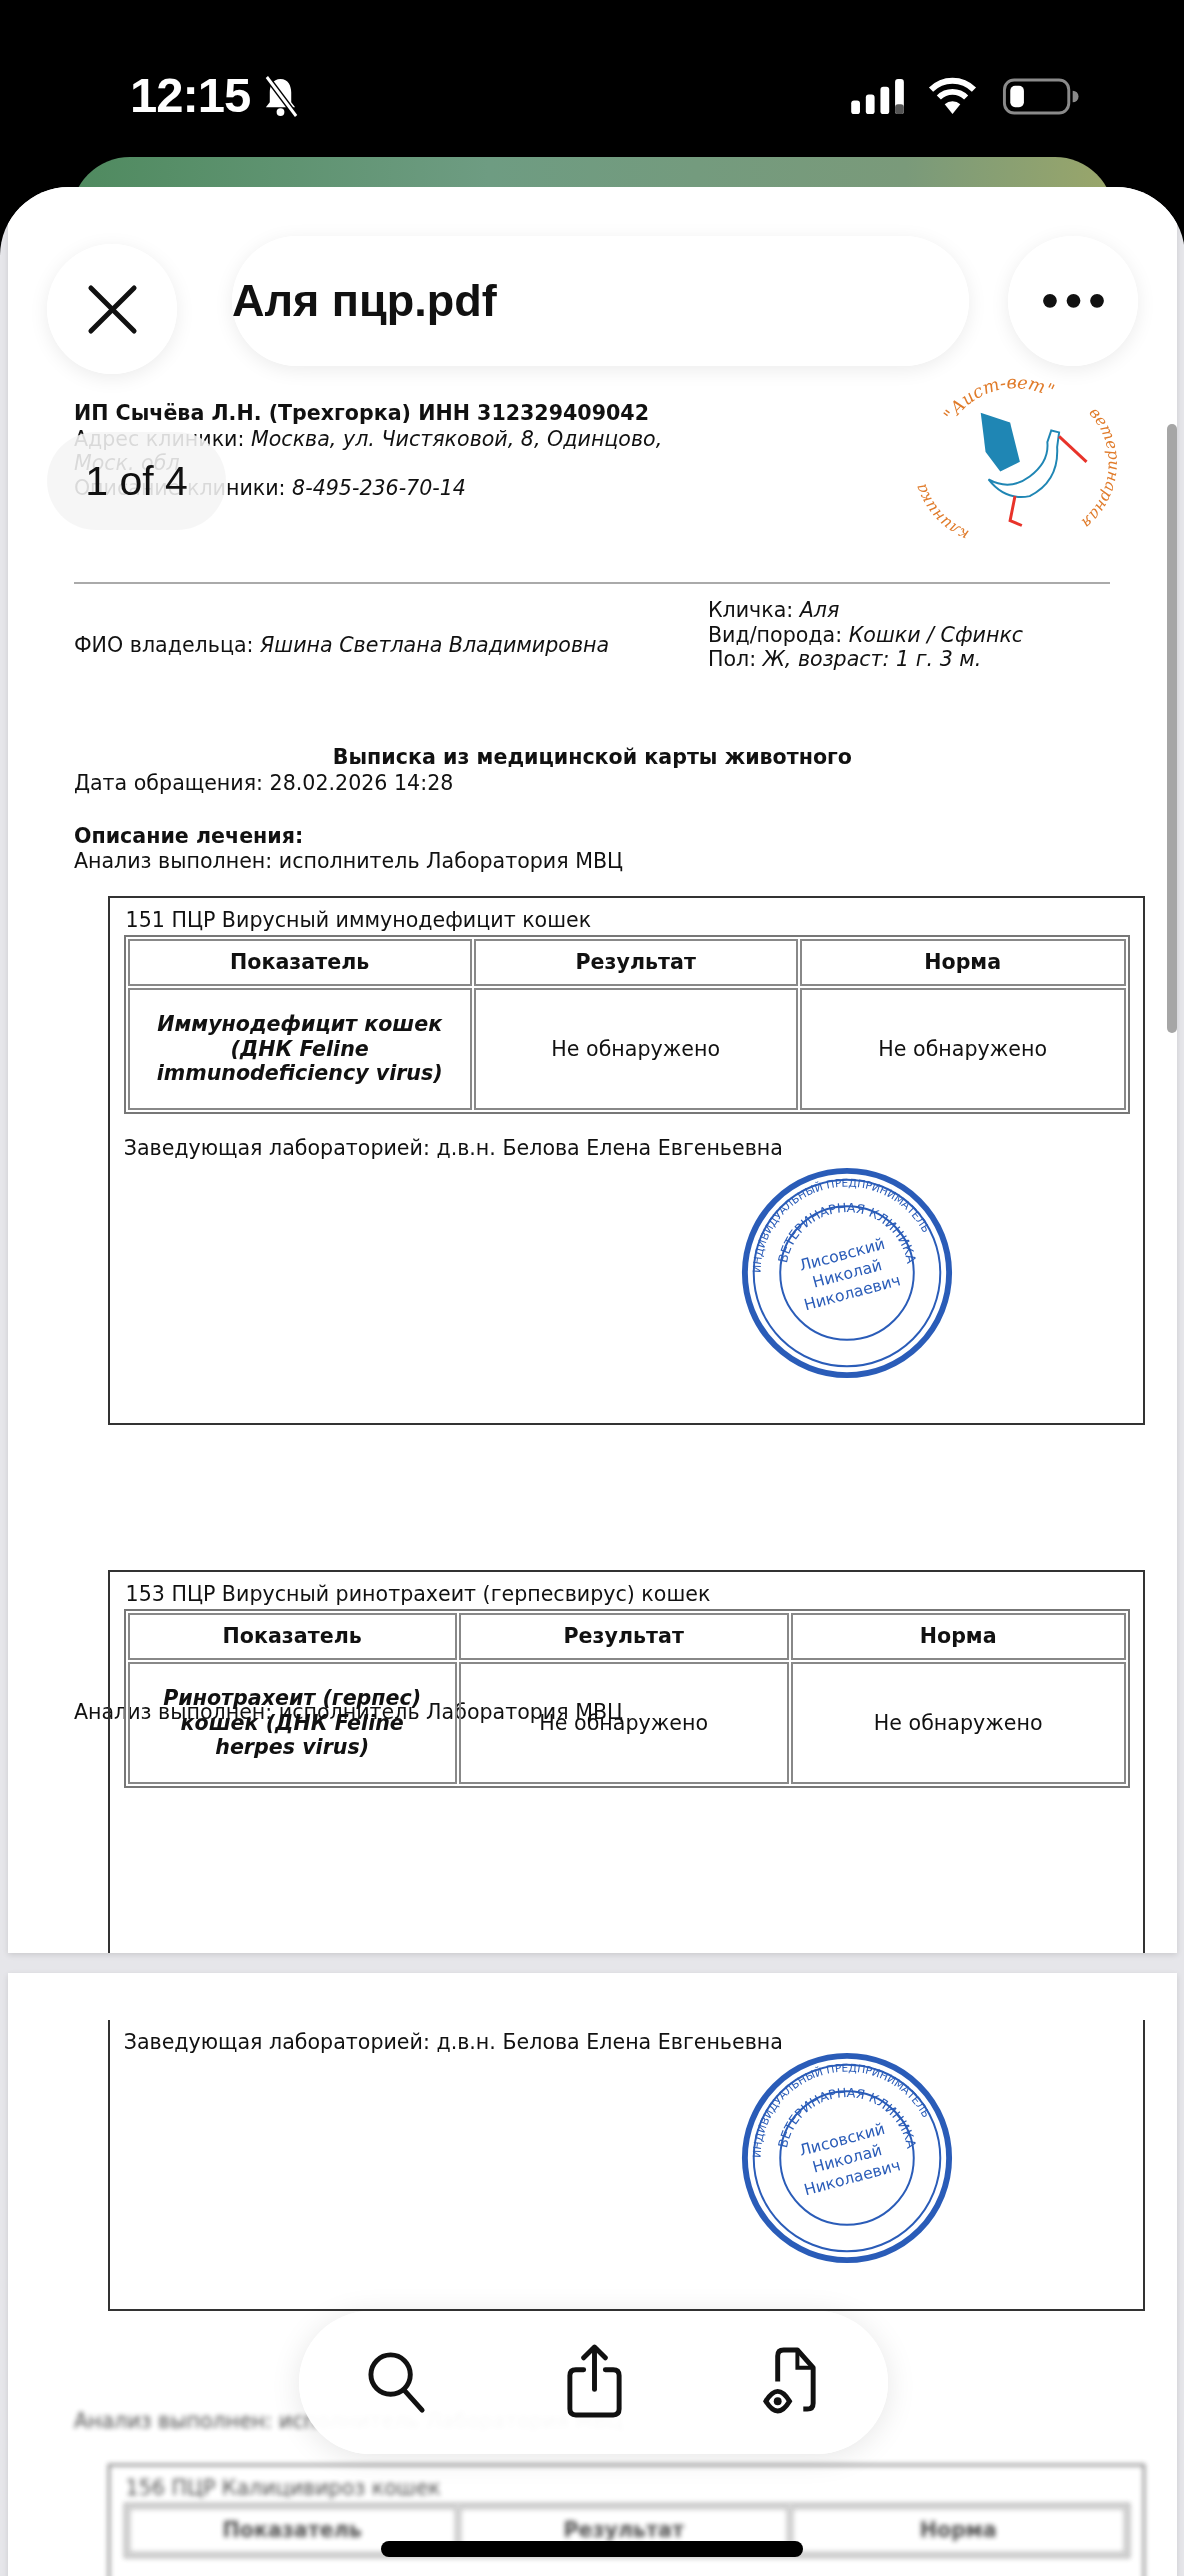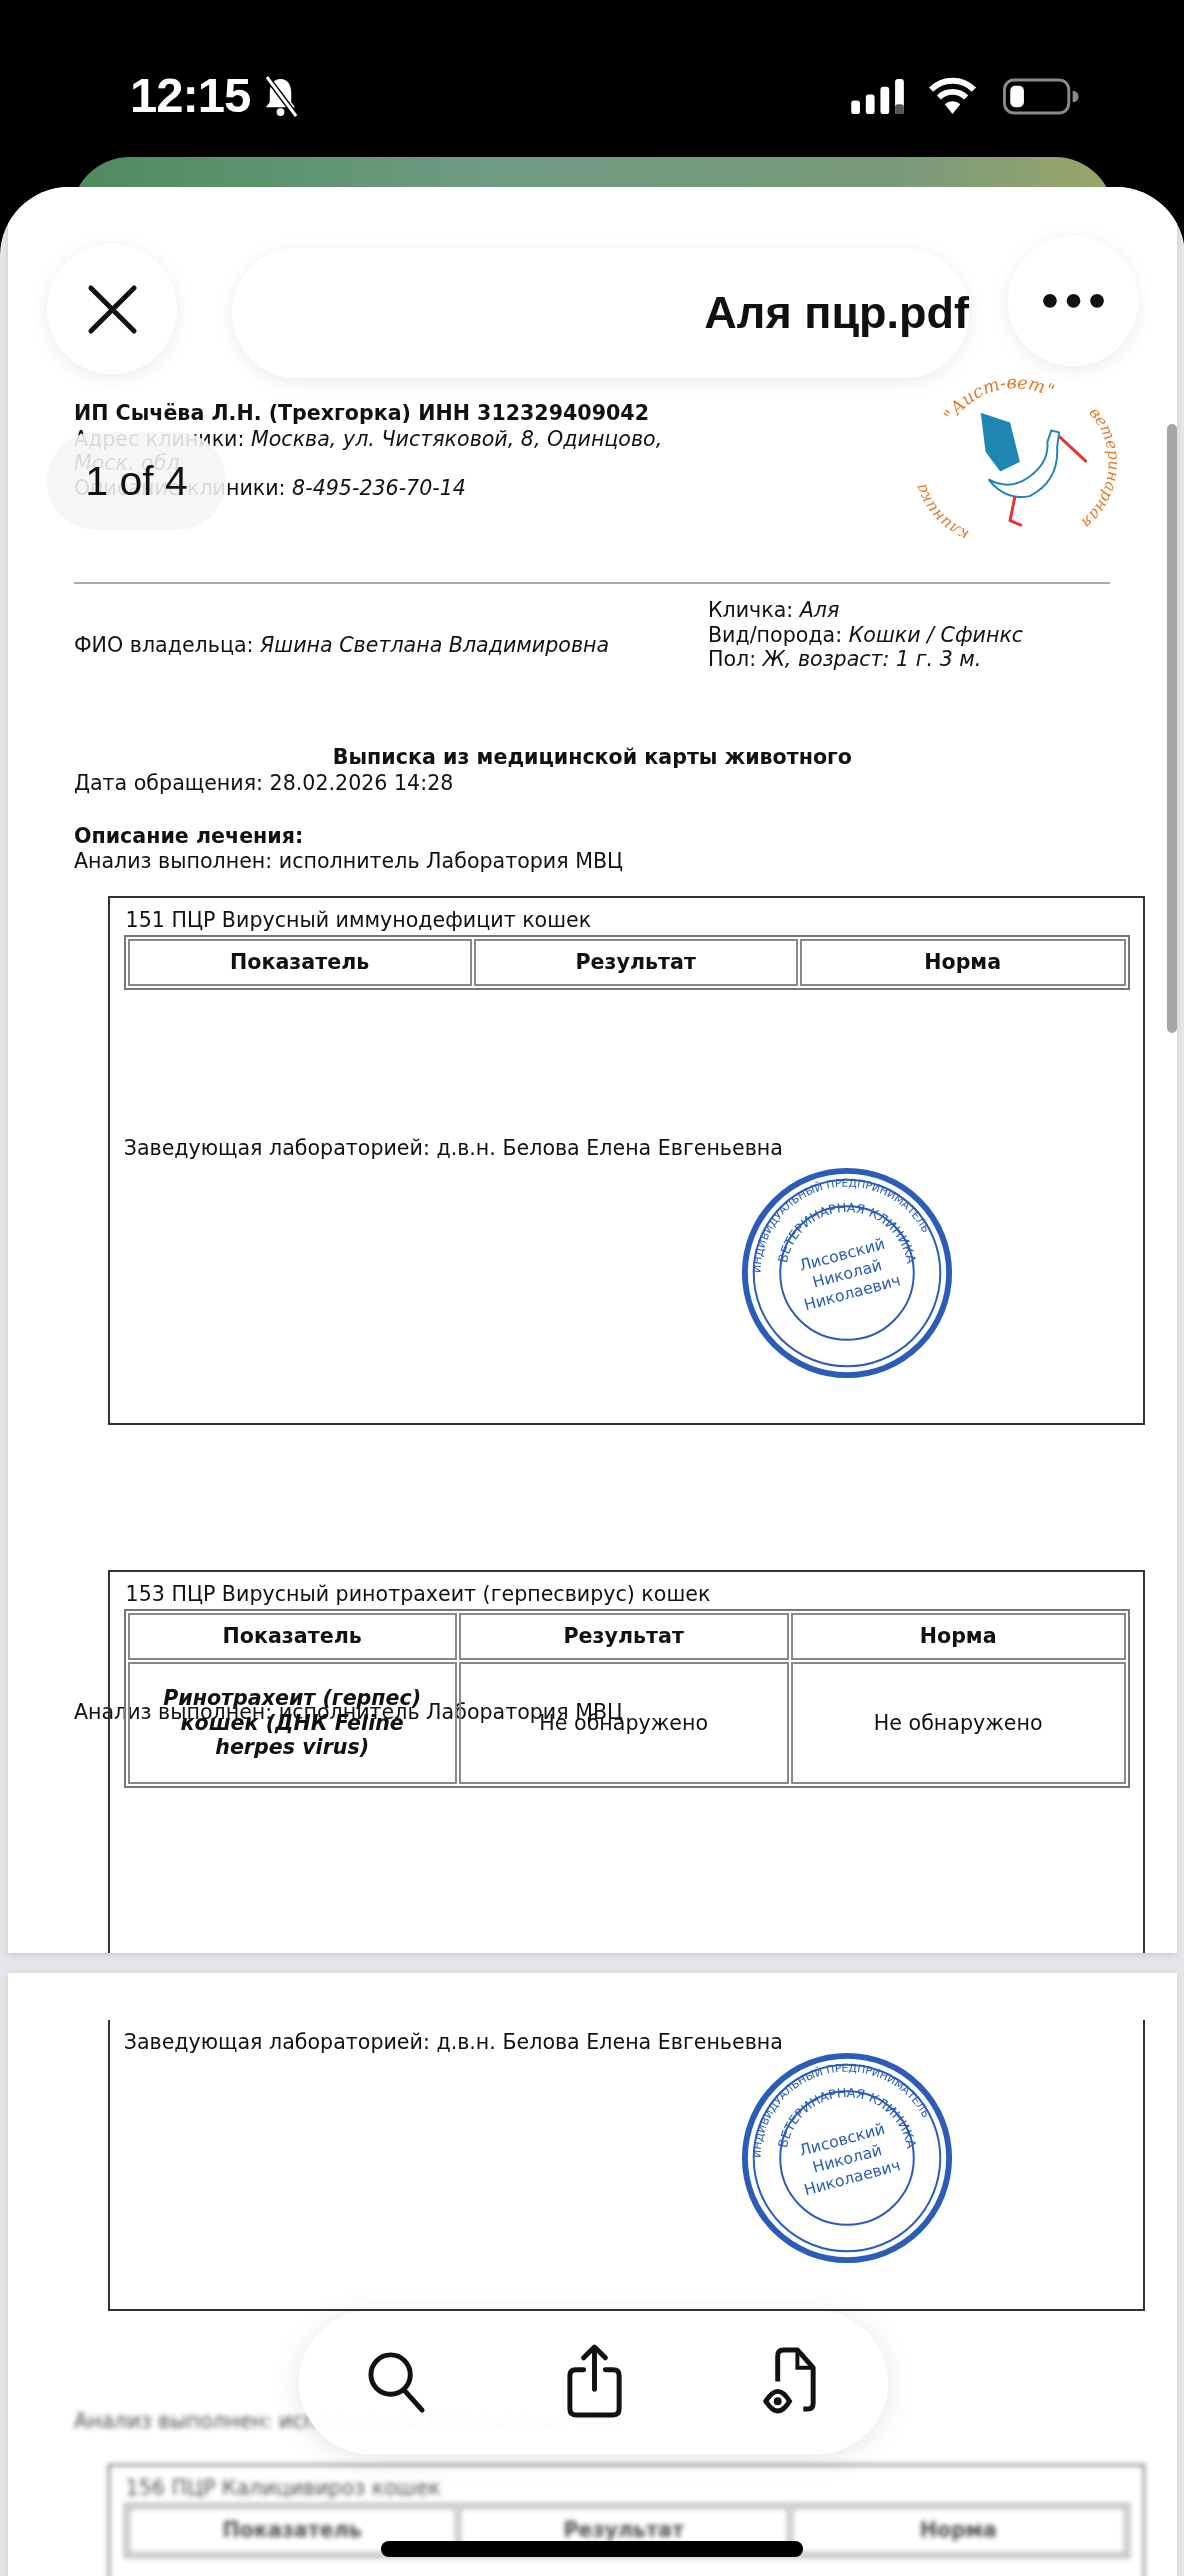--- a/index.html
+++ b/index.html
@@ -47,21 +47,21 @@
   table.res th { font-weight: 700; height: 47px; }
   table.res td { height: 122px; }
   table.res td.ind { font-weight: 700; font-style: italic; padding: 0 9.8px; }
   .lab-head { position: absolute; left: 13.8px; }
   .stamp { position: absolute; width: 216px; height: 216px; }
 
   .blurred { filter: blur(2.9px); opacity: 0.75; }
 
   
   .close-btn { position: absolute; left: 47px; top: 244px; width: 130px; height: 130px; border-radius: 65px; background: rgba(255,255,255,0.96); box-shadow: 0 3.9px 19.6px rgba(0,0,0,0.08); display: flex; align-items: center; justify-content: center; }
-  .title-pill { position: absolute; left: 232px; top: 248px; width: 737px; height: 130px; border-radius: 65px; background: rgba(255,255,255,0.97); box-shadow: 0 3.9px 19.6px rgba(0,0,0,0.08); display: flex; align-items: center; justify-content: flex-end; }
+  .title-pill { position: absolute; left: 232px; top: 236px; width: 737px; height: 130px; border-radius: 65px; background: rgba(255,255,255,0.97); box-shadow: 0 3.9px 19.6px rgba(0,0,0,0.08); display: flex; align-items: center; justify-content: flex-start; }
   .title-text { font-family: "Liberation Sans", sans-serif; font-size: 45px; font-weight: 700; color: #111; }
   .more-btn { position: absolute; left: 1008px; top: 236px; width: 130px; height: 130px; border-radius: 65px; background: rgba(255,255,255,0.96); box-shadow: 0 3.9px 19.6px rgba(0,0,0,0.08); display: flex; align-items: center; justify-content: center; }
   .page-indicator { position: absolute; left: 47px; top: 432px; width: 179px; height: 98px; border-radius: 49px; background: rgba(245,245,245,0.88); display: flex; align-items: center; justify-content: center; font-family: "Liberation Sans", sans-serif; font-size: 41px; color: #111; }
 
   .scrollbar { position: absolute; left: 1167px; top: 424px; width: 9.8px; height: 609px; border-radius: 4.9px; background: #a6a6a6; }
 
   
   .toolbar { position: absolute; left: 299px; top: 2311px; width: 589px; height: 143px; border-radius: 72px; background: rgba(255,255,255,0.96); box-shadow: 0 3.9px 29.5px rgba(0,0,0,0.10); }
   .tb-btn { position: absolute; top: 19.6px; width: 102px; height: 102px; display: flex; align-items: center; justify-content: center; }
   .home-indicator { position: absolute; left: 381px; top: 2541px; width: 422px; height: 15.7px; border-radius: 7.9px; background: #000; }
@@ -142,20 +142,25 @@
     <div class="exec-line" style="top:662px">Анализ выполнен: исполнитель Лаборатория МВЦ</div>
 
     <div class="box" style="top:709px;height:529px">
       <div class="box-title">151 ПЦР Вирусный иммунодефицит кошек</div>
       <table class="res" style="top:37px">
         <tbody>
             <tr>
           <th style="width:344px">Показатель</th>
           <th style="width:324px">Результат</th>
           <th>Норма</th>
+        </tr>
+        <tr>
+          <td class="ind">Иммунодефицит кошек (ДНК Feline immunodeficiency virus)</td>
+          <td>Не обнаружено</td>
+          <td>Не обнаружено</td>
         </tr>
       </tbody>
         </table>
       <div class="lab-head" style="top:238px">Заведующая лабораторией: д.в.н. Белова Елена Евгеньевна</div>
       <svg class="stamp" style="left:629px;top:267px;font-size:21px" viewBox="0 0 220 220">
         <circle cx="110" cy="110" r="104" fill="none" stroke="#2a5cb8" stroke-width="6"></circle>
         <circle cx="110" cy="110" r="95" fill="none" stroke="#2a5cb8" stroke-width="2"></circle>
         <circle cx="110" cy="110" r="68" fill="none" stroke="#2a5cb8" stroke-width="2"></circle>
         <defs>
             <path id="st1" d="M22 110 A88 88 0 1 1 198 110"></path>

